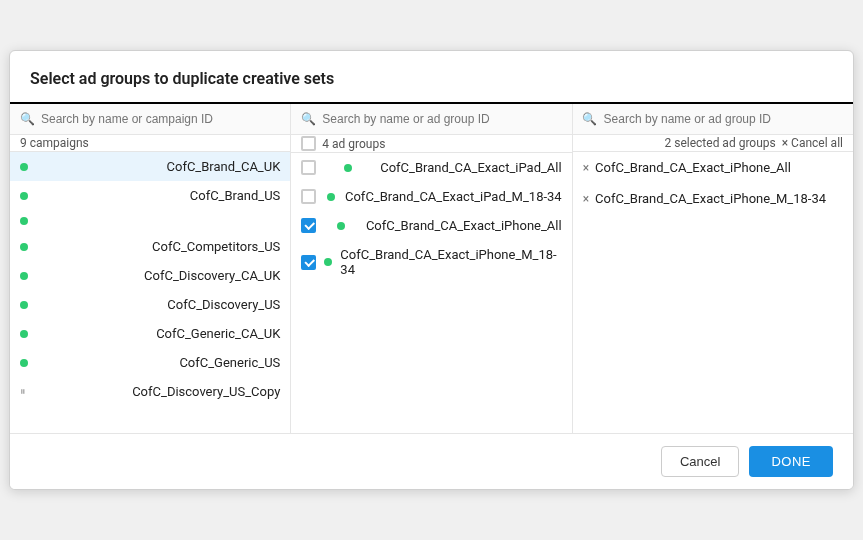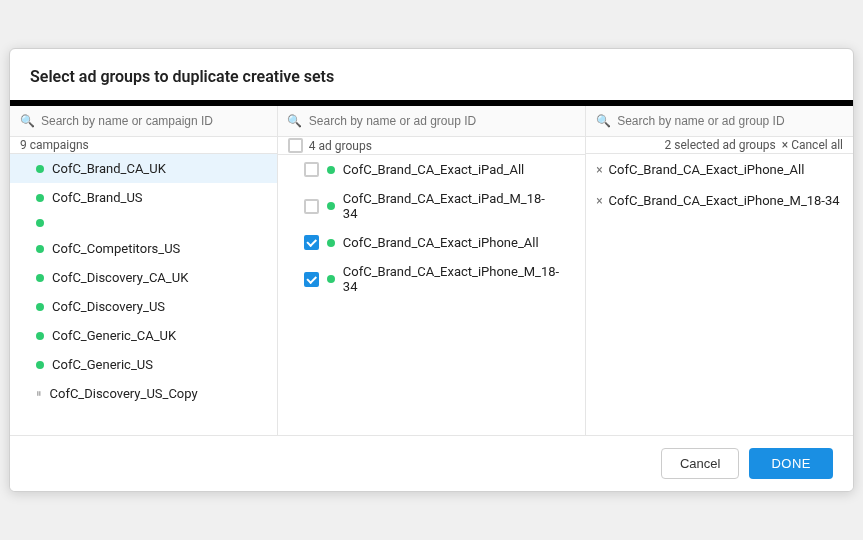--- a/index.html
+++ b/index.html
@@ -15,21 +15,21 @@
     .dialog {
       background: #fff;
       border: 1px solid #d0d0d0;
       border-radius: 6px;
       width: 845px;
       box-shadow: 0 2px 12px rgba(0,0,0,0.15);
       overflow: hidden;
     }
     .dialog-header {
       padding: 18px 20px 14px;
-      border-bottom: 6px solid #000000;
+      border-bottom: 2px solid #000000;
     }
     .dialog-title {
       font-size: 16px;
       font-weight: 600;
       color: #222;
     }
     .columns-wrapper {
       display: flex;
       border-bottom: 1px solid #e5e5e5;
     }
@@ -81,25 +81,26 @@
       cursor: pointer;
     }
     .column-list {
       flex: 1;
       min-height: 280px;
       overflow-y: auto;
     }
     .list-item {
       display: flex;
       align-items: center;
-      padding: 7px 26px;
+      padding: 7px 10px;
       cursor: pointer;
       gap: 8px;
       font-size: 13px;
       color: #222;
+      justify-content: space-between;
     }
     .list-item.selected-row { background: #e8f4fd; }
     .status-dot {
       width: 8px;
       height: 8px;
       border-radius: 50%;
       flex-shrink: 0;
     }
     .status-dot.green { background: #2ecc71; }
     .checkbox-custom {

